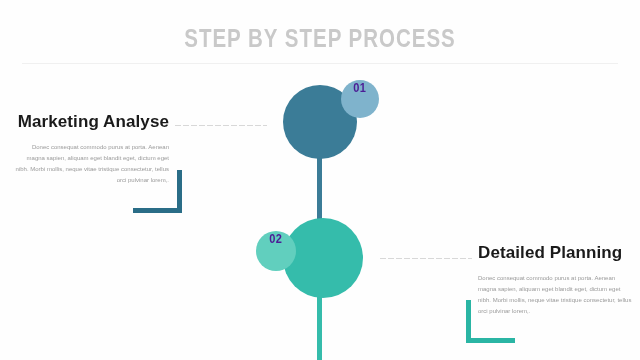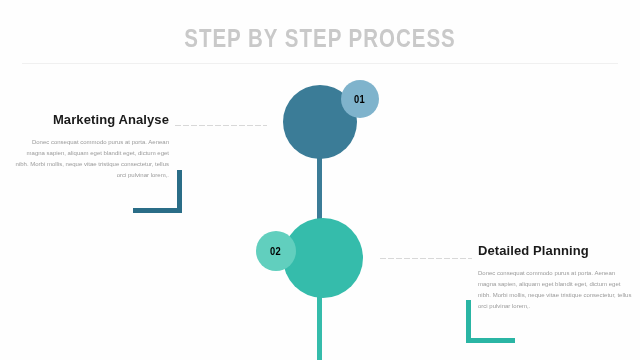--- a/index.html
+++ b/index.html
@@ -78,26 +78,25 @@
     width: 80px;
     height: 80px;
     background: #35bcab;
   }
 
   
   .badge {
     position: absolute;
     border-radius: 50%;
     display: flex;
-    align-items: center;
     justify-content: center;
-    color: #000000;
+    color: #4c1d95;
     font-family: "Liberation Sans Narrow", "Liberation Sans", sans-serif;
     font-weight: bold;
-    font-size: 11px;
+    font-size: 13px;
     letter-spacing: 0.5px;
   }
   #badge-one {
     left: 341px;
     top: 80px;
     width: 38px;
     height: 38px;
     background: #7fb3cc;
   }
   #badge-two {
@@ -138,21 +137,21 @@
     text-align: right;
   }
   #block-right {
     left: 478px;
     top: 243px;
     width: 155px;
     text-align: left;
   }
 
   .block-heading {
-    font-size: 13px;
+    font-size: 17px;
     font-weight: bold;
     color: #1a1a1a;
     margin: 0 0 10px 0;
     letter-spacing: 0.1px;
   }
   .block-body {
     font-size: 6px;
     line-height: 1.85;
     color: #9a9a9a;
     margin: 0;

